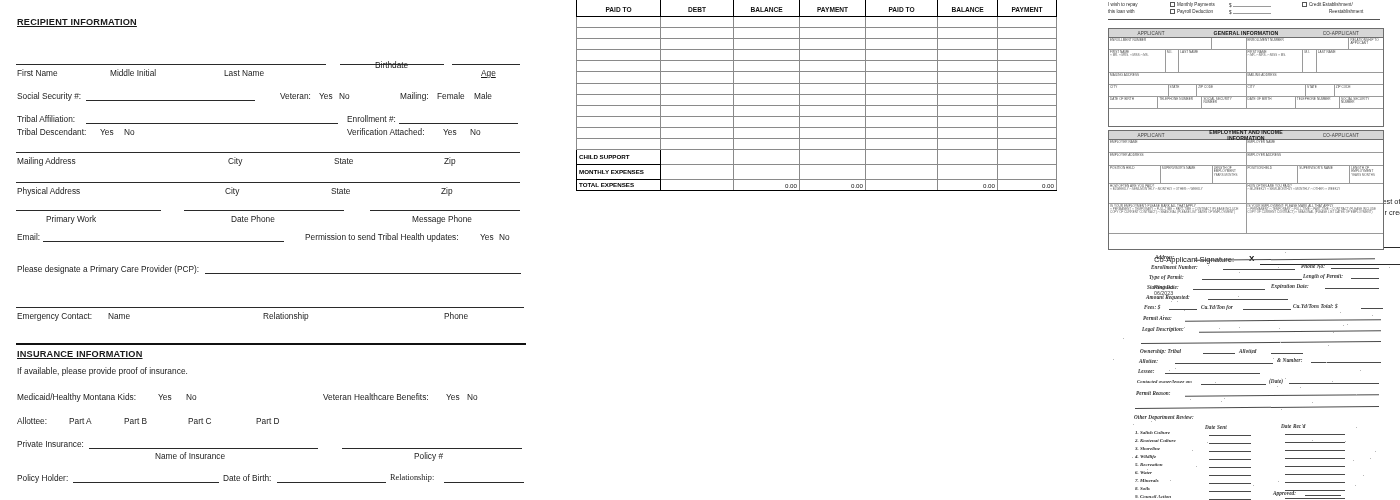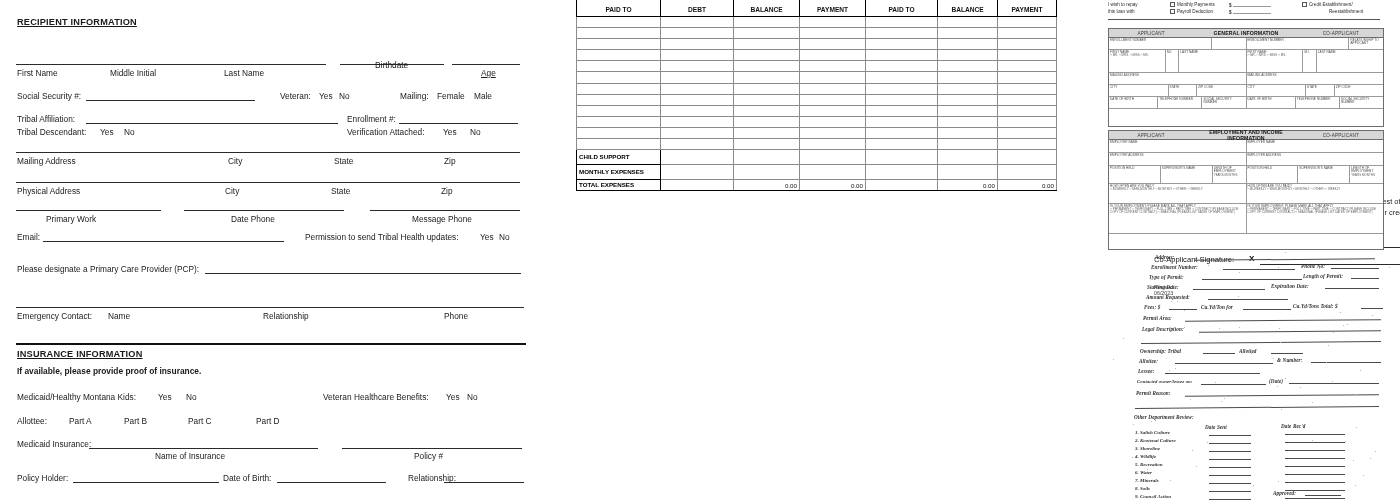--- a/index.html
+++ b/index.html
@@ -12,21 +12,21 @@
 
   
   #left-form{position:absolute;left:0;top:0;width:540px;height:500px;
              font-size:8.3px;color:#1a1a1a;}
   #left-form .sect-title{font-weight:bold;font-size:9.2px;
              text-decoration:underline;letter-spacing:.2px;}
   #left-form .lbl{white-space:nowrap;}
   .rule{position:absolute;border-bottom:1px solid #2a2a2a;height:0;}
   .rule.thin{border-bottom:.8px solid #555;}
   .rule.thick{border-bottom:2px solid #111;}
-  .b{font-weight:bold;}
+  .b{font-weight:normal;}
 
   
   #mid-form{position:absolute;left:576px;top:-6px;width:482px;}
   table.debt{border-collapse:collapse;width:480px;
              font-size:6.6px;font-weight:bold;table-layout:fixed;}
   table.debt th{border:1px solid #000;text-align:center;
              padding:1px 0 2px 0;font-size:6.6px;line-height:1.05;
              height:18px;vertical-align:bottom;background:#fff;}
   table.debt td{border:1px solid #8a8a8a;height:10.1px;padding:0 2px;}
   table.debt td.lab{font-size:6.2px;font-weight:bold;color:#000;
@@ -156,31 +156,31 @@
   <div class="abs lbl" style="left:323px;top:392px;">Veteran Healthcare Benefits:</div>
   <div class="abs lbl" style="left:446px;top:392px;">Yes</div>
   <div class="abs lbl" style="left:467px;top:392px;">No</div>
 
   <div class="abs lbl" style="left:17px;top:416px;">Allottee:</div>
   <div class="abs lbl" style="left:69px;top:416px;">Part A</div>
   <div class="abs lbl" style="left:124px;top:416px;">Part B</div>
   <div class="abs lbl" style="left:188px;top:416px;">Part C</div>
   <div class="abs lbl" style="left:256px;top:416px;">Part D</div>
 
-  <div class="abs lbl" style="left:17px;top:439px;">Medicaid Insurance:</div>
+  <div class="abs lbl" style="left:17px;top:439px;">Private Insurance:</div>
   <div class="rule" style="left:89px;top:448px;width:229px;"></div>
   <div class="rule" style="left:342px;top:448px;width:180px;"></div>
   <div class="abs lbl" style="left:155px;top:451px;">Name of Insurance</div>
   <div class="abs lbl" style="left:414px;top:451px;">Policy #</div>
 
   <div class="abs lbl" style="left:17px;top:473px;">Policy Holder:</div>
   <div class="rule" style="left:73px;top:482px;width:146px;"></div>
   <div class="abs lbl" style="left:223px;top:473px;">Date of Birth:</div>
   <div class="rule" style="left:277px;top:482px;width:109px;"></div>
-  <div class="abs lbl" style="left:408px;top:473px;">Relationship:</div>
+  <div class="abs lbl" style="left:390px;top:473px;font-family:Liberation Serif, serif;">Relationship:</div>
   <div class="rule" style="left:444px;top:482px;width:80px;"></div>
 </div>
 
 <div id="mid-form">
   <table class="debt">
     <colgroup>
       <col style="width:84px">
         <col style="width:73px">
         <col style="width:66px">
         <col style="width:66px">

